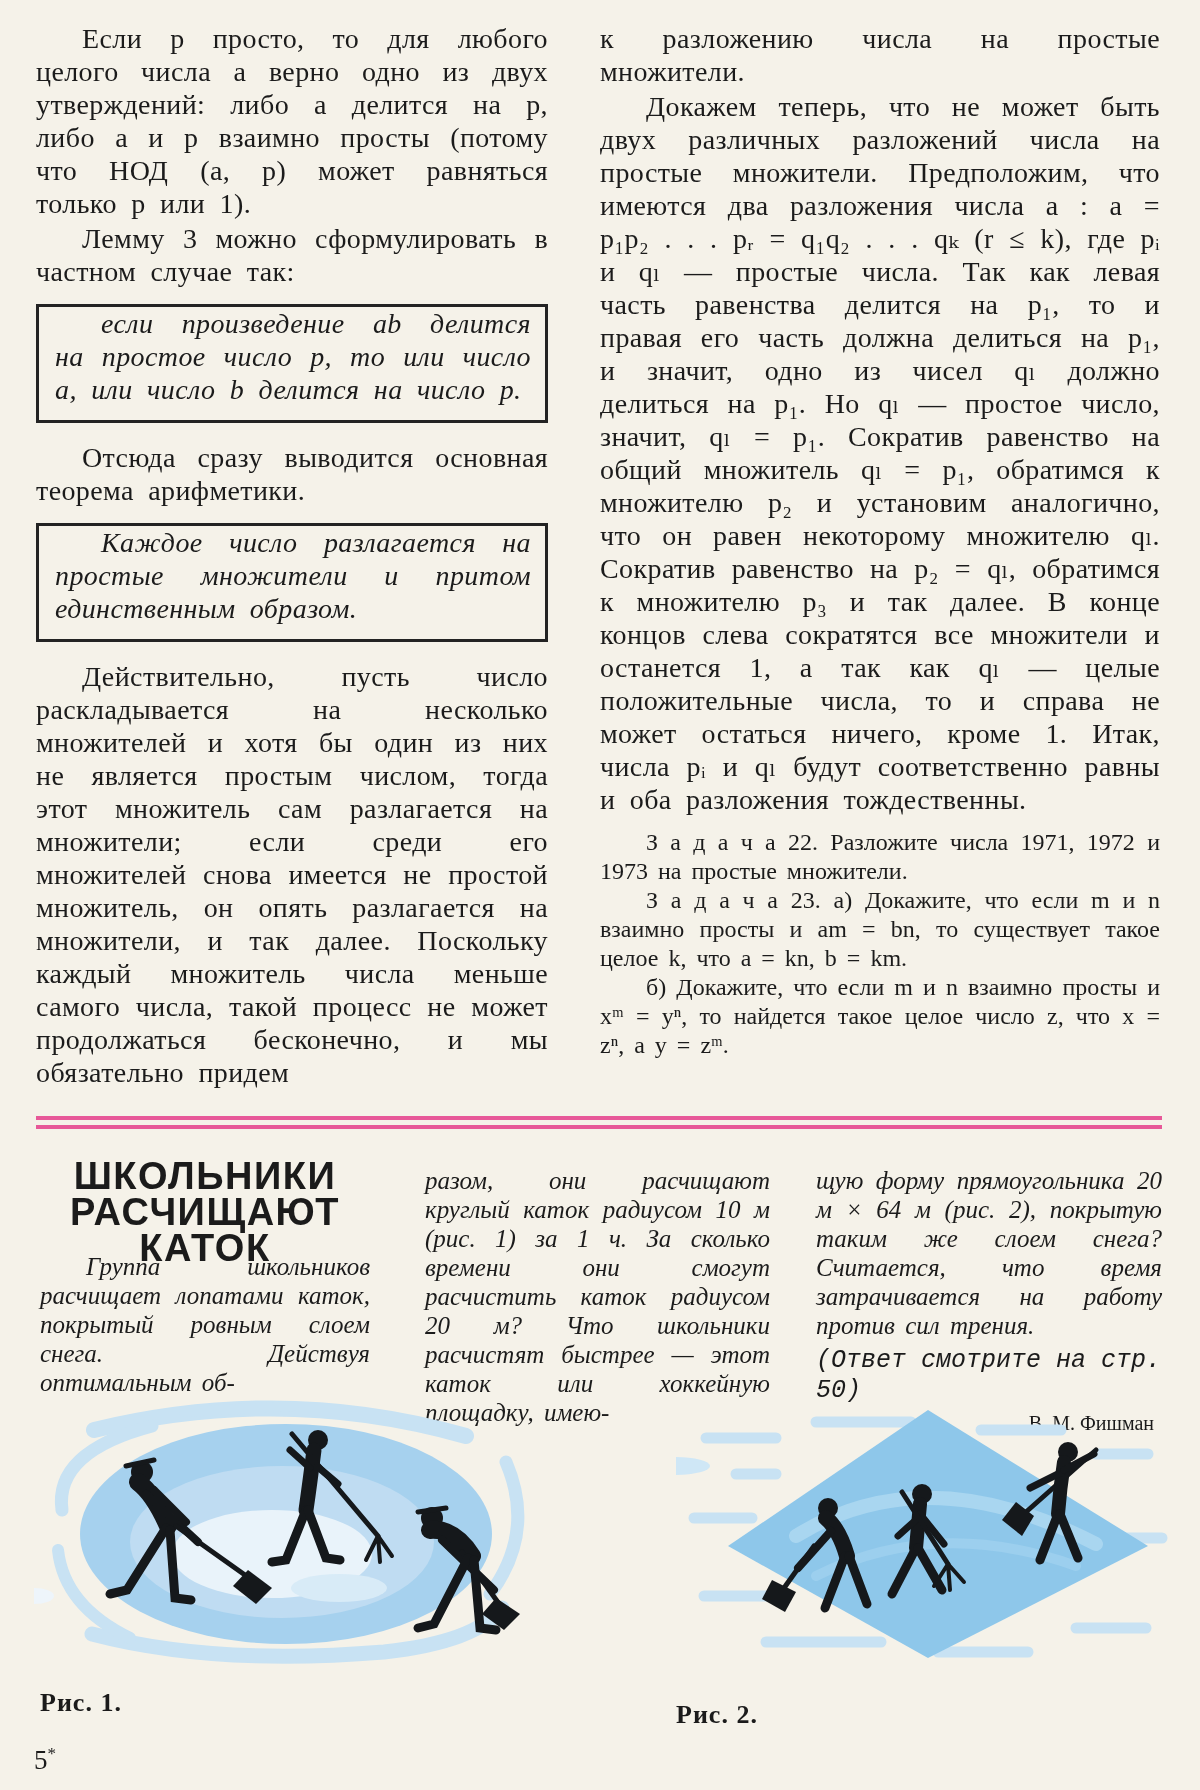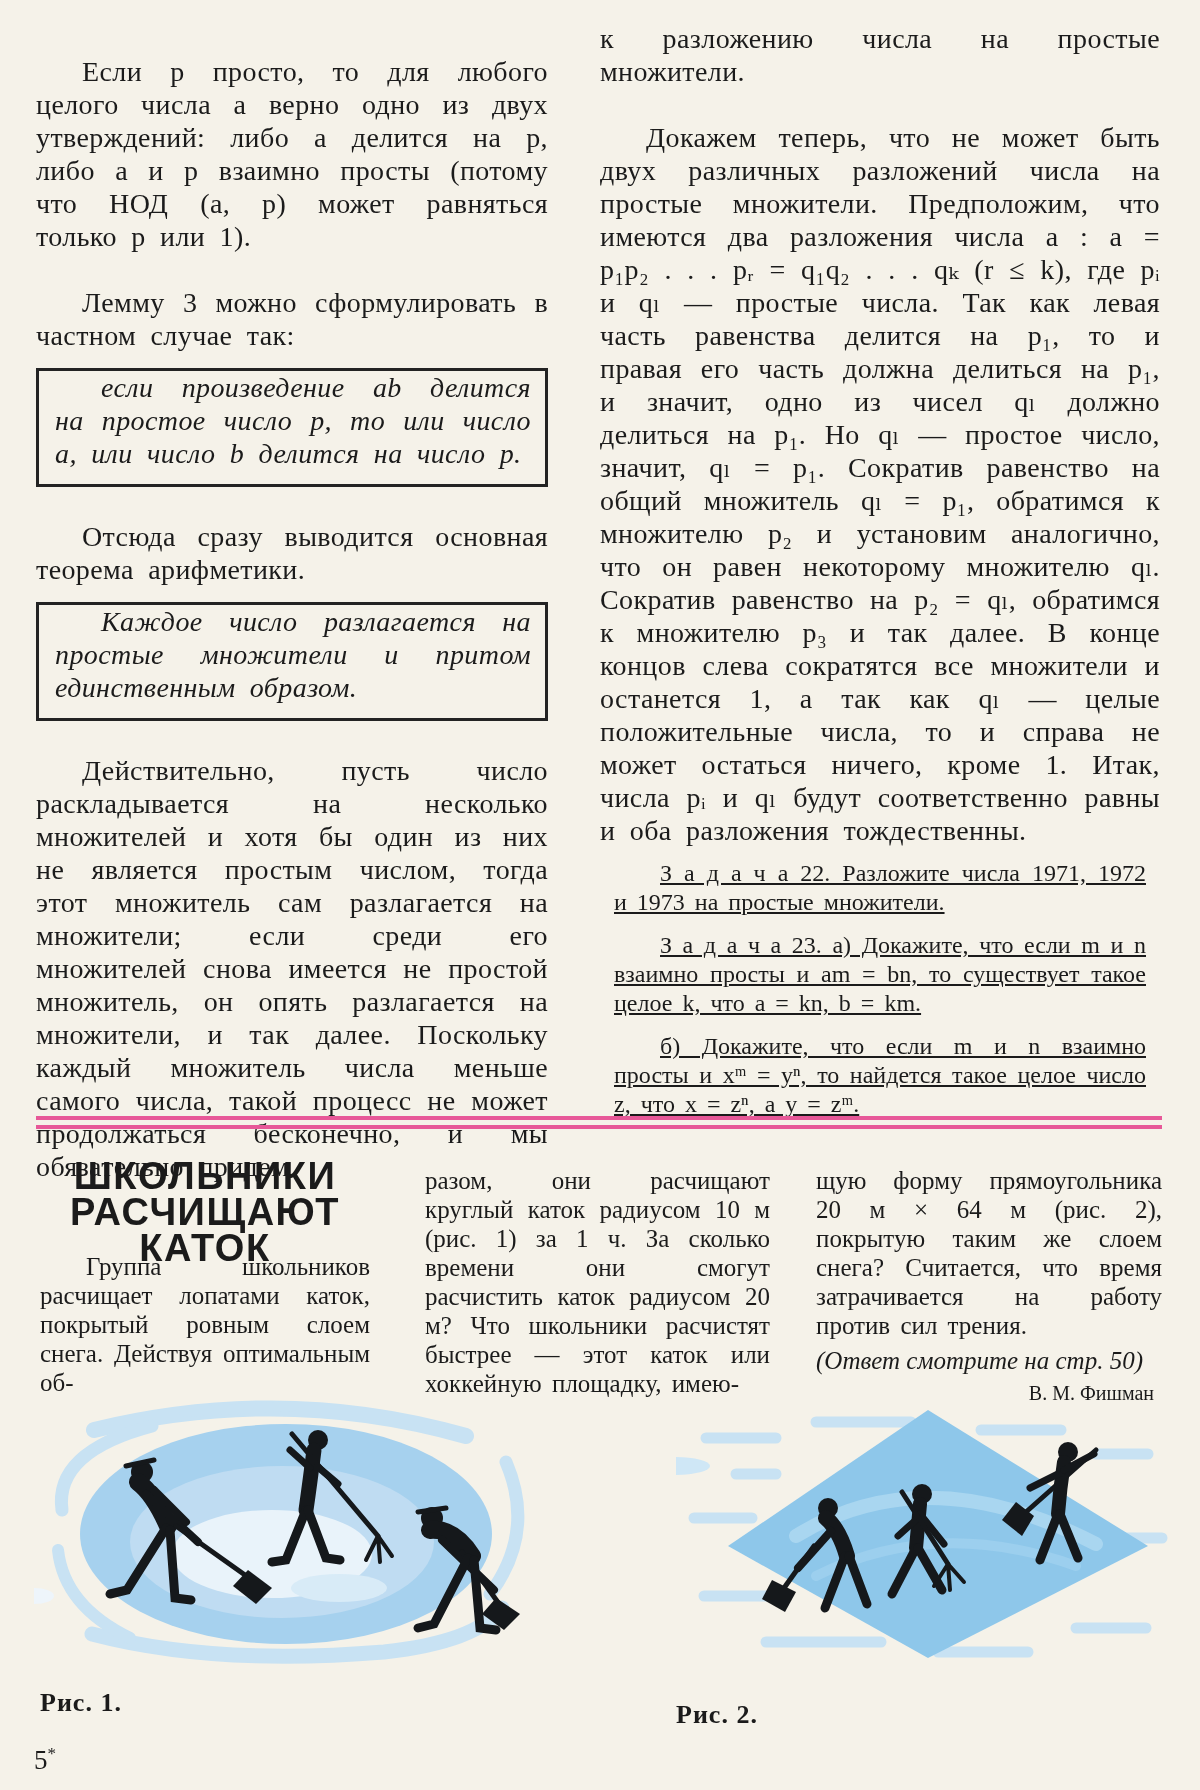--- a/index.html
+++ b/index.html
@@ -3,36 +3,36 @@
 <meta charset="utf-8">
 <style>
   html,body{margin:0;padding:0;background:#e9e6dd;}
   .page{position:relative;width:1200px;height:1790px;background:#f5f2e9;
         font-family:"Liberation Serif","DejaVu Serif",serif;color:#1b1b1b;overflow:hidden;}
   .topcol{position:absolute;top:22px;}
   .topcol.left{left:36px;width:512px;}
   .topcol.right{left:600px;width:560px;}
   p.body{font-size:28px;line-height:33px;margin:0 0 2px 0;text-align:justify;
          word-spacing:7px;letter-spacing:0.4px;}
-  p.indent{text-indent:46px;margin-top:33px;}
+  p.indent{text-indent:46px;}
   .lemma{border:3px solid #232323;margin:16px 0 18px 0;padding:0 14px 14px 16px;}
   .lemma p{font-style:italic;margin:0;}
-  p.task{font-size:24px;line-height:29px;margin:14px;text-align:justify;word-spacing:4px;text-decoration:underline;}
+  p.task{font-size:24px;line-height:29px;margin:0;text-align:justify;word-spacing:4px;}
   p.task.first{margin-top:12px;}
   .rule-pink{position:absolute;left:36px;top:1116px;width:1126px;height:5px;
              border-top:4px solid #e75898;border-bottom:4px solid #e75898;}
   .b-title{position:absolute;left:40px;top:1158px;width:330px;text-align:center;
            font-family:"Liberation Sans","DejaVu Sans",sans-serif;font-weight:bold;
            font-size:38px;line-height:36px;letter-spacing:1.5px;}
   .b-col{position:absolute;}
-  .b-col p.bbody{font-size:25px;line-height:29px;margin:0;text-align:justify;word-spacing:4px;}
+  .b-col p.bbody{font-size:25px;line-height:29px;margin:0;text-align:justify;word-spacing:4px;font-style:italic;}
   .b1{left:40px;top:1252px;width:330px;}
   .b2{left:425px;top:1166px;width:345px;}
   .b3{left:816px;top:1166px;width:346px;}
-  p.bnote{font-size:25px;line-height:30px;margin:6px 0 0 0;font-style:italic;text-align:left;}
+  p.bnote{font-size:25px;line-height:30px;margin:6px 0 0 0;font-style:italic;text-align:left;font-family:Liberation Mono, monospace;}
   p.bauthor{font-size:20px;line-height:30px;margin:2px 0 0 0;text-align:right;padding-right:8px;}
   .figure{position:absolute;}
   .fig1{left:34px;top:1392px;width:505px;height:278px;}
   .fig2{left:676px;top:1396px;width:497px;height:272px;}
   .figure svg{width:100%;height:100%;display:block;}
   .caption{position:absolute;font-weight:bold;font-size:26px;letter-spacing:1px;text-align:center;}
   .cap1{left:40px;top:1688px;}
   .cap2{left:676px;top:1700px;}
   .pagenum{position:absolute;left:34px;top:1744px;font-size:27px;}
   .pagenum sup{font-size:17px;}

